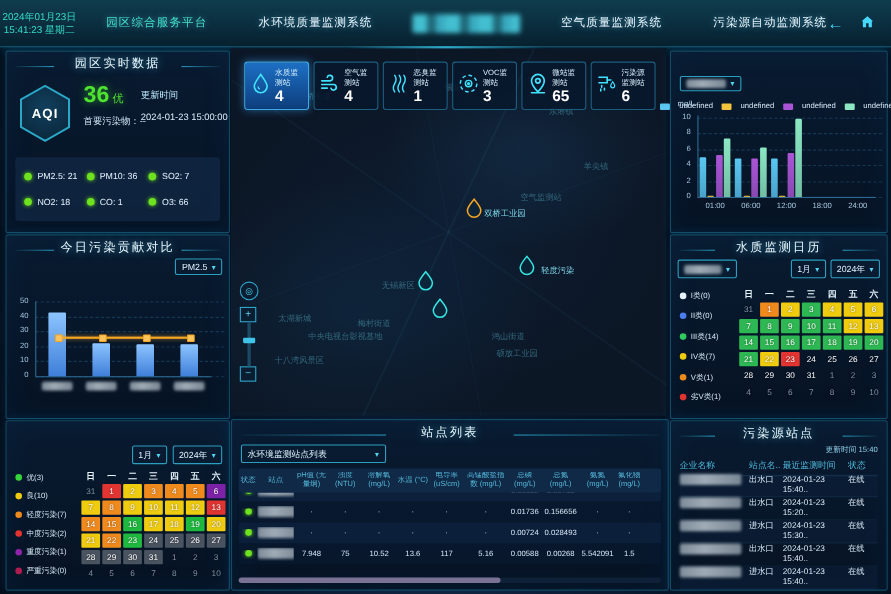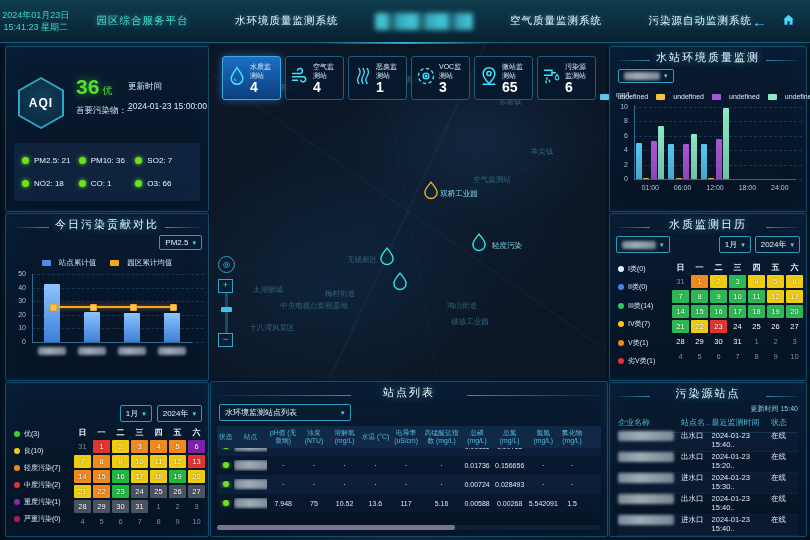--- a/index.html
+++ b/index.html
@@ -157,20 +157,21 @@
   <div class="hspacer"></div>
   <span class="hicon">←</span>
   <span class="hicon">
     <svg width="15" height="14" viewBox="0 0 24 24">
         <path d="M3 11 12 3l9 8h-2v9h-5v-6h-4v6H5v-9z" fill="#47d7ff"></path>
       </svg>
   </span>
 </div>
 
 <div class="panel" id="p-realtime" style="left:5px;top:46px;width:202px;height:164px">
+  <div class="ptitle">园区实时数据</div>
   <div class="hexwrap">
     <div class="hexin">AQI</div>
   </div>
   <div class="aqival"><span>36</span><span class="aqilvl">优</span></div>
   <div class="primary">首要污染物：--</div>
   <div class="updl">更新时间</div>
   <div class="updv">2024-01-23 15:00:00</div>
   <div id="rt-metrics">
       <div class="metric">
      <span class="dotg"></span>
@@ -198,26 +199,20 @@
       </div>
     </div>
 </div>
 
 <div class="panel" id="p-contrib" style="left:5px;top:213px;width:202px;height:166px">
   <div class="ptitle">今日污染贡献对比</div>
   <span class="dd" id="contrib-dd">
       <span>PM2.5</span>
       <span class="car">▾</span>
     </span>
-  <div id="contrib-legend">
-      <span class="lg-it">
-       <span class="lg-sq" style="background:#4d8fe8"></span>站点累计值</span>
-      <span class="lg-it">
-       <span class="lg-sq" style="background:#f5a623"></span>园区累计均值</span>
-    </div>
   <div class="chart" id="contrib-chart" style="left:4px;top:58px;width:194px;height:100px">
       <div class="gline" style="top:70px;left:22px"></div>
           <div class="ylab" style="top:66px;left:0">0</div>
       <div class="gline" style="top:56.4px;left:22px"></div>
           <div class="ylab" style="top:52.4px;left:0">10</div>
       <div class="gline" style="top:42.8px;left:22px"></div>
           <div class="ylab" style="top:38.8px;left:0">20</div>
       <div class="gline" style="top:29.200000000000003px;left:22px"></div>
           <div class="ylab" style="top:25.200000000000003px;left:0">30</div>
       <div class="gline" style="top:15.599999999999994px;left:22px"></div>
@@ -528,21 +523,20 @@
         <span class="st-c" style="width:9%">5.542091</span>
         <span class="st-c" style="width:6%">1.5</span>
       </div>
     </div>
   <div id="st-scroll">
       <div id="st-thumb"></div>
     </div>
 </div>
 
 <div class="panel" id="p-waterchart" style="left:609px;top:46px;width:196px;height:164px">
-  <div class="ptitle">水站环境质量监测</div>
   <span class="dd" id="wc-dd">
       <span class="redact" style="width:36px;height:8px"></span>
       <span class="car">▾</span>
     </span>
   <div id="wc-legend">
       <span class="lg-it">
        <span class="lg-sq" style="background:#59c7f2"></span>undefined</span>
       <span class="lg-it">
        <span class="lg-sq" style="background:#f2c53d"></span>undefined</span>
       <span class="lg-it">

